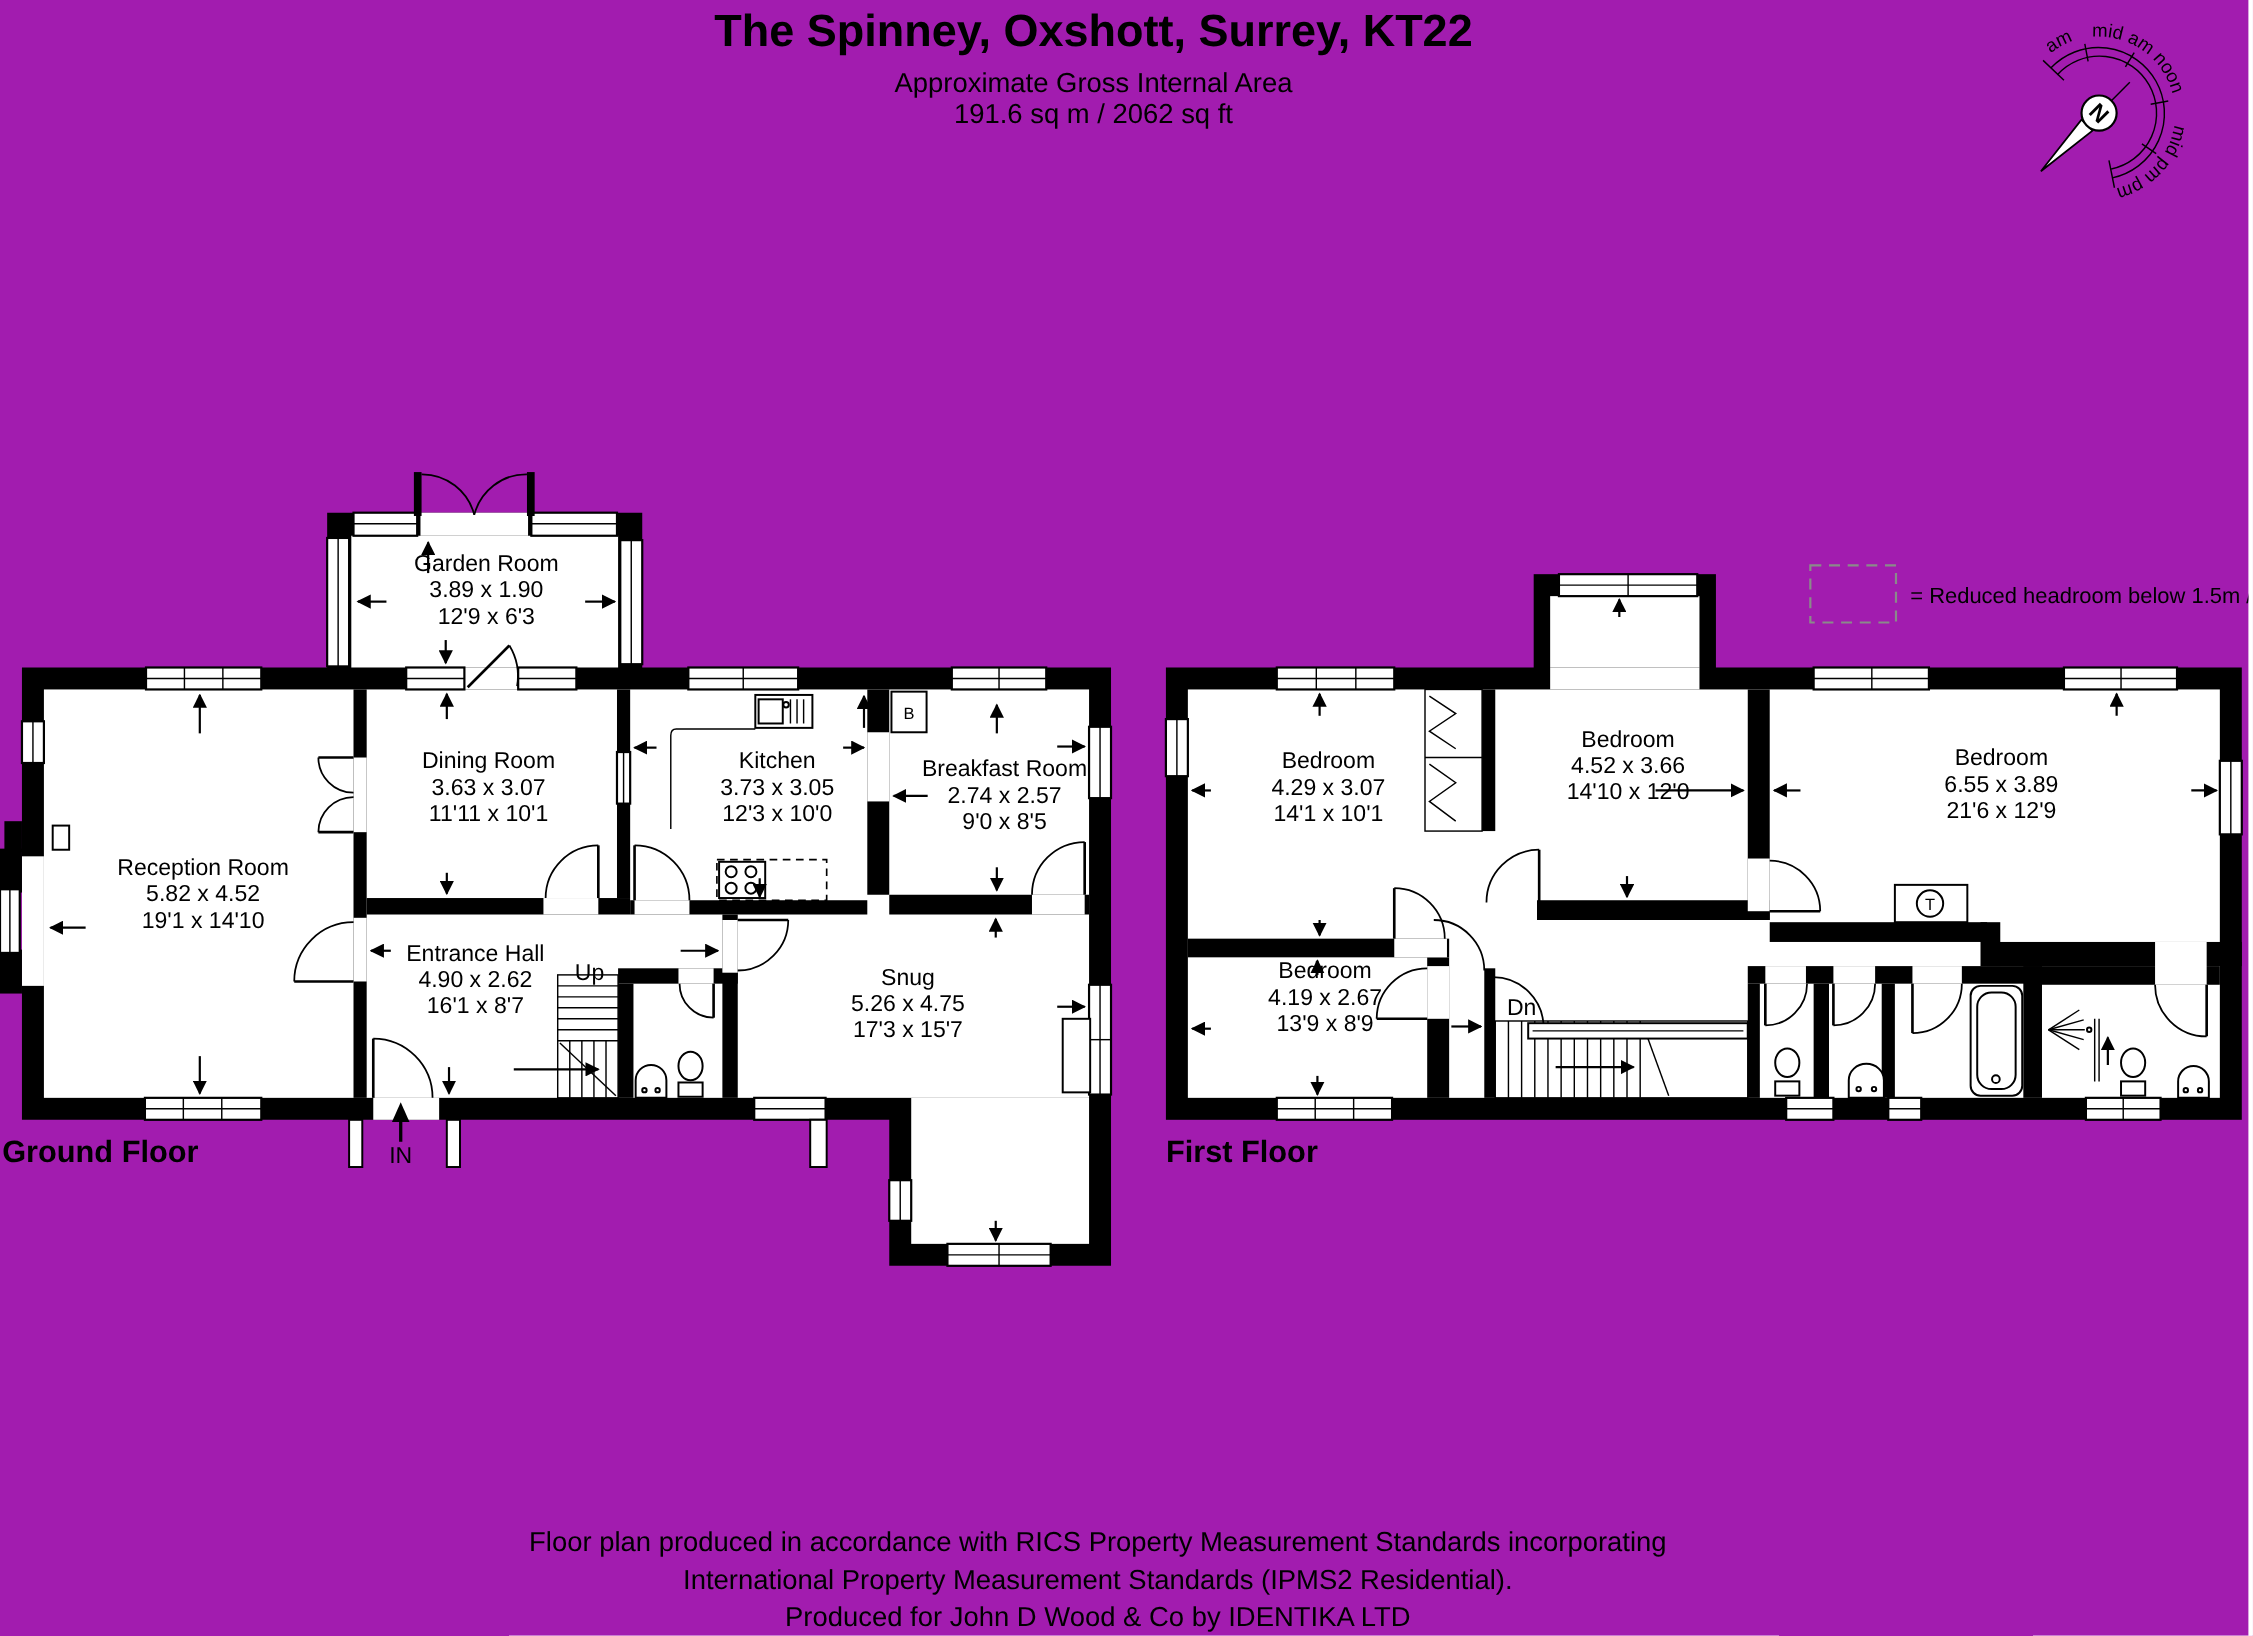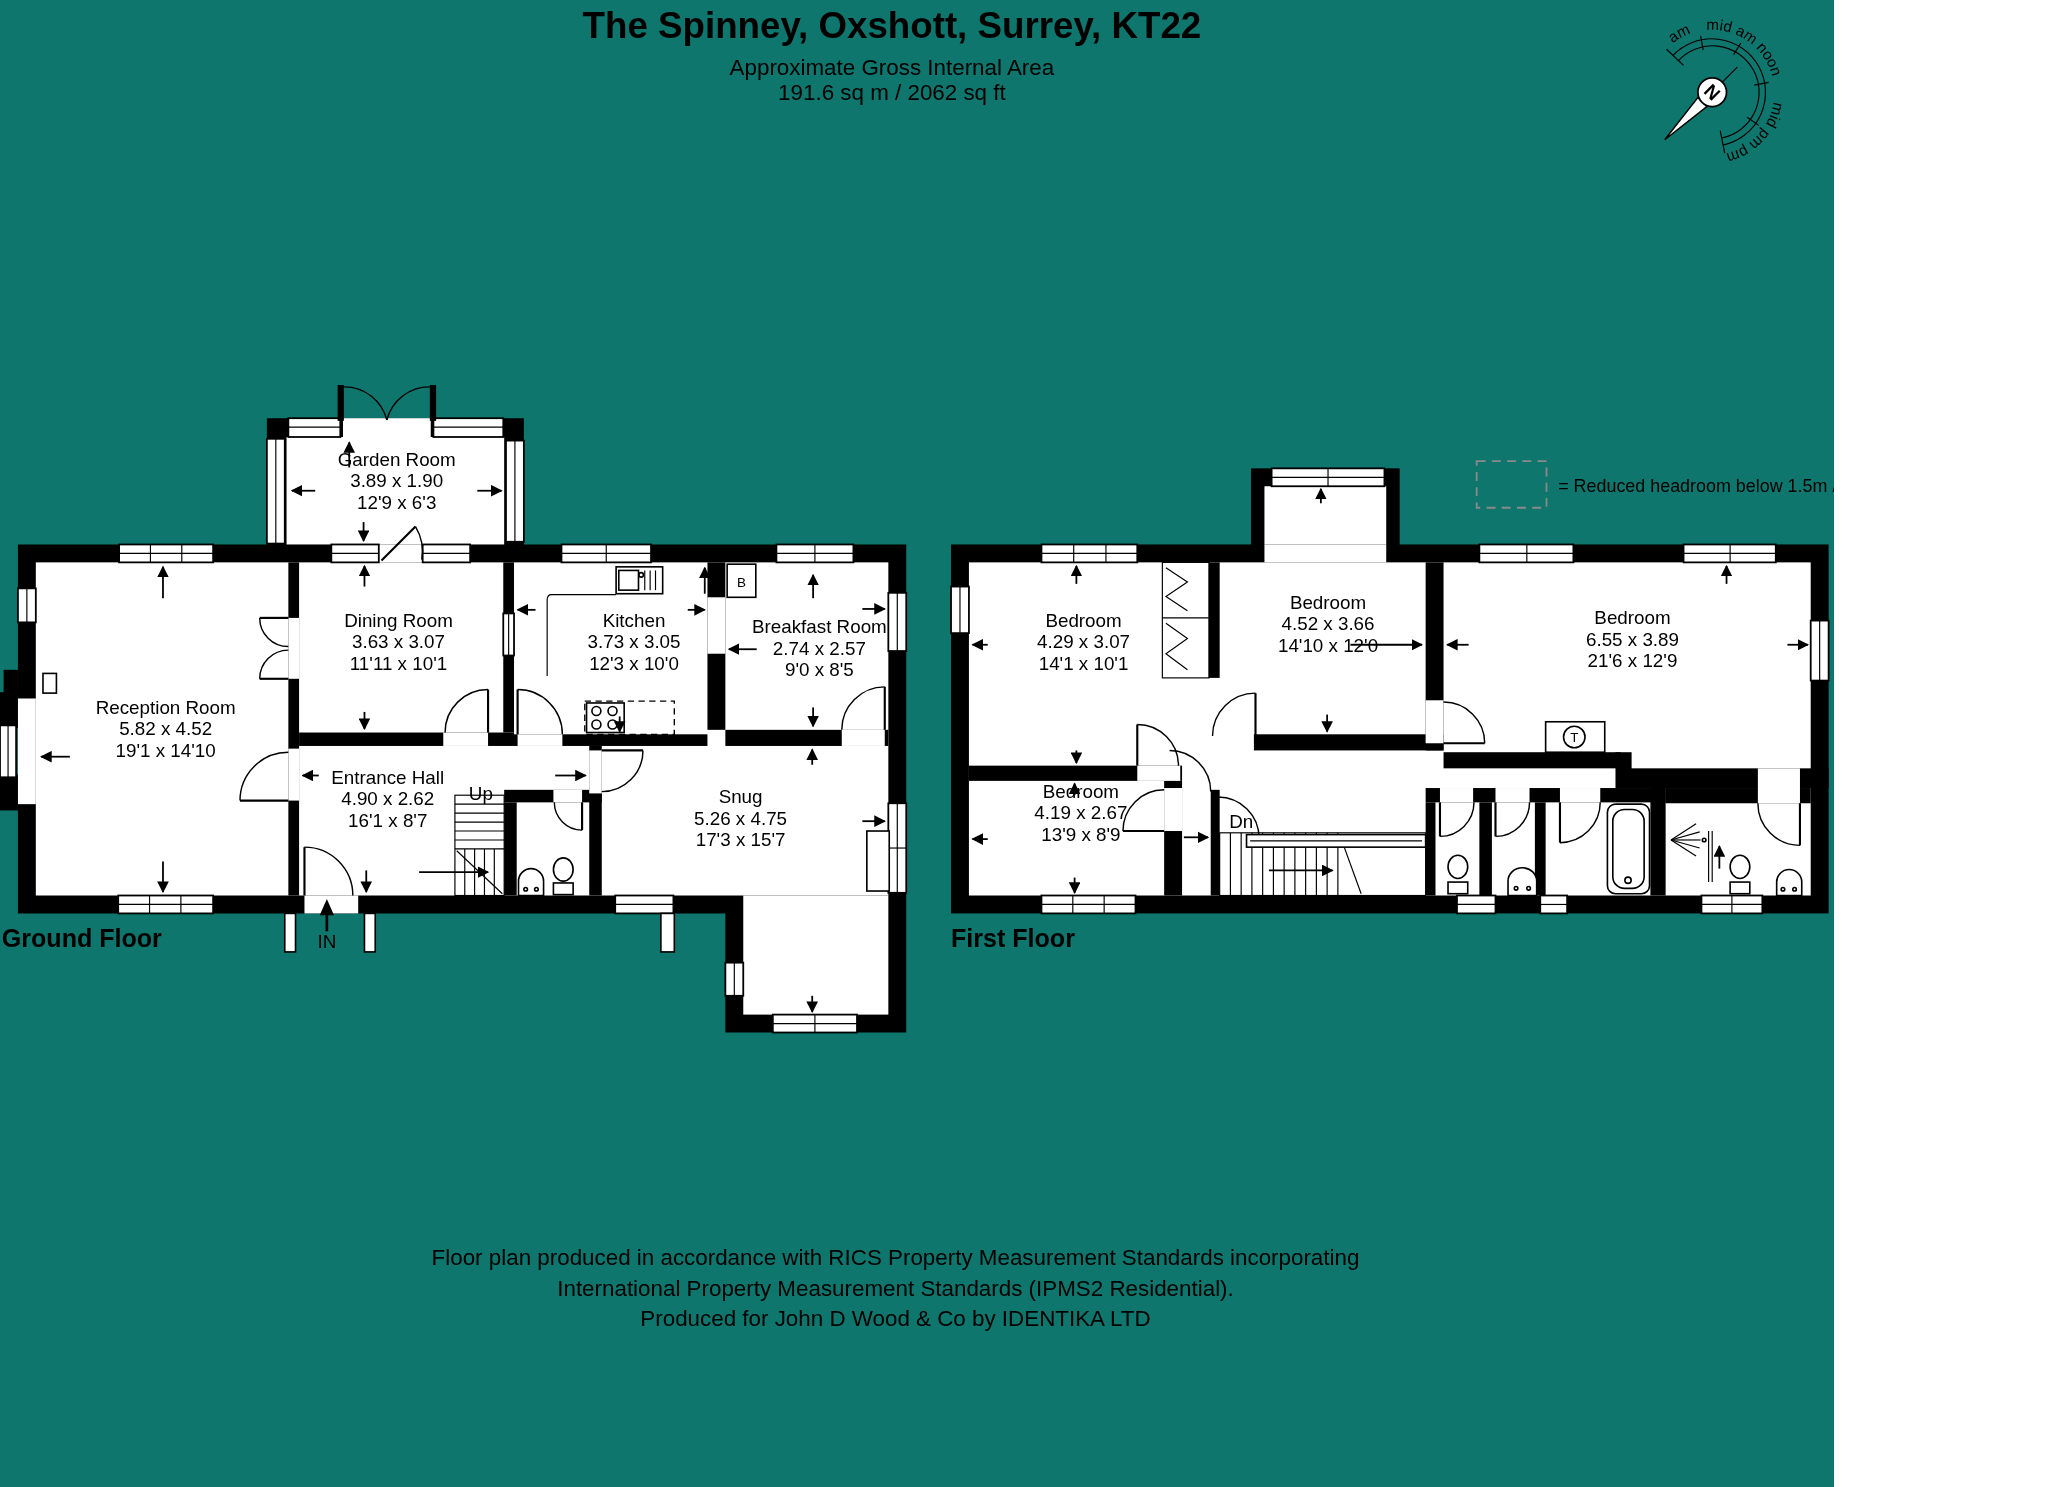--- a/index.html
+++ b/index.html
@@ -1,16 +1,16 @@
 <!DOCTYPE html>
 <html><head>
 <meta charset="utf-8">
 <style>
   html,body{margin:0;padding:0;background:#fff;}
-  .page{position:relative;width:1834px;height:1487px;background:#0f766e;overflow:hidden;
+  .page{position:relative;width:2044px;height:1487px;background:#a21caf;overflow:hidden;
         font-family:"Liberation Sans", sans-serif;}
   svg{position:absolute;inset:0;}
   svg text{fill:#000;}
   .title{font-size:41px;font-weight:bold;}
   .sub{font-size:25px;}
   .floorlbl{font-size:28px;font-weight:bold;}
   .rl{font-size:21px;}
   .sm{font-size:21px;}
   .tiny{font-size:15px;}
   .foot{font-size:25px;}

